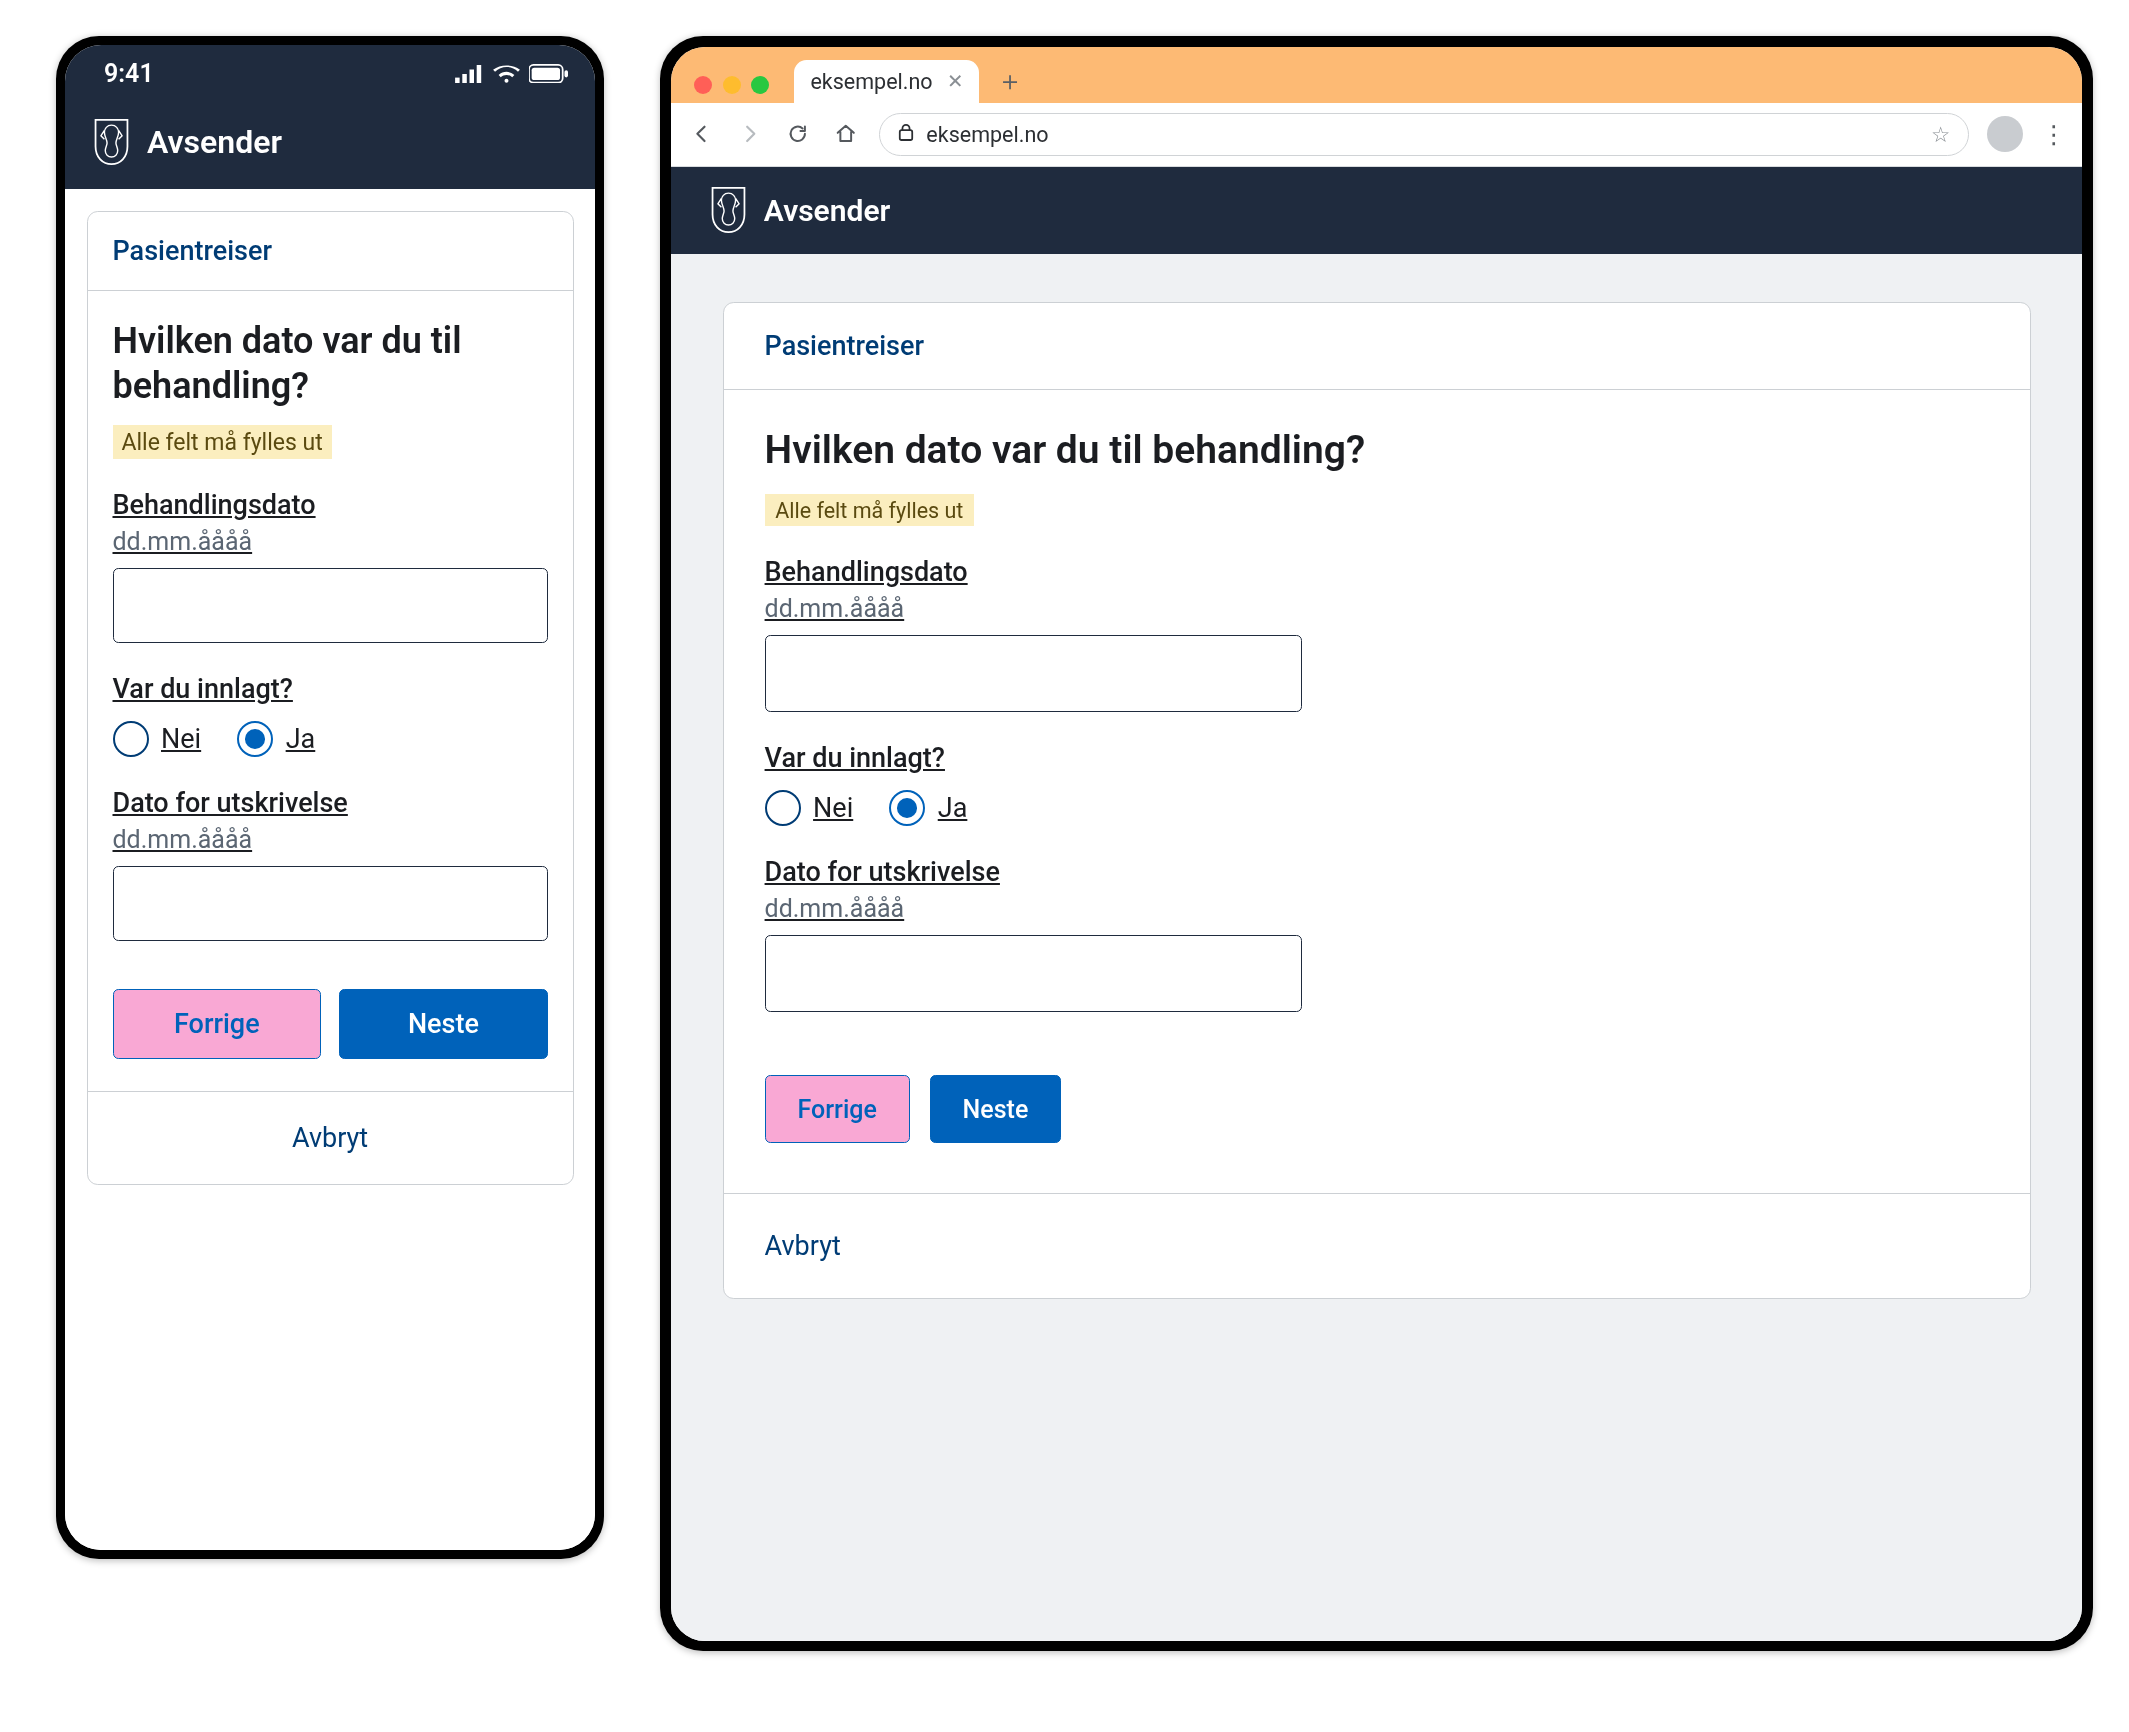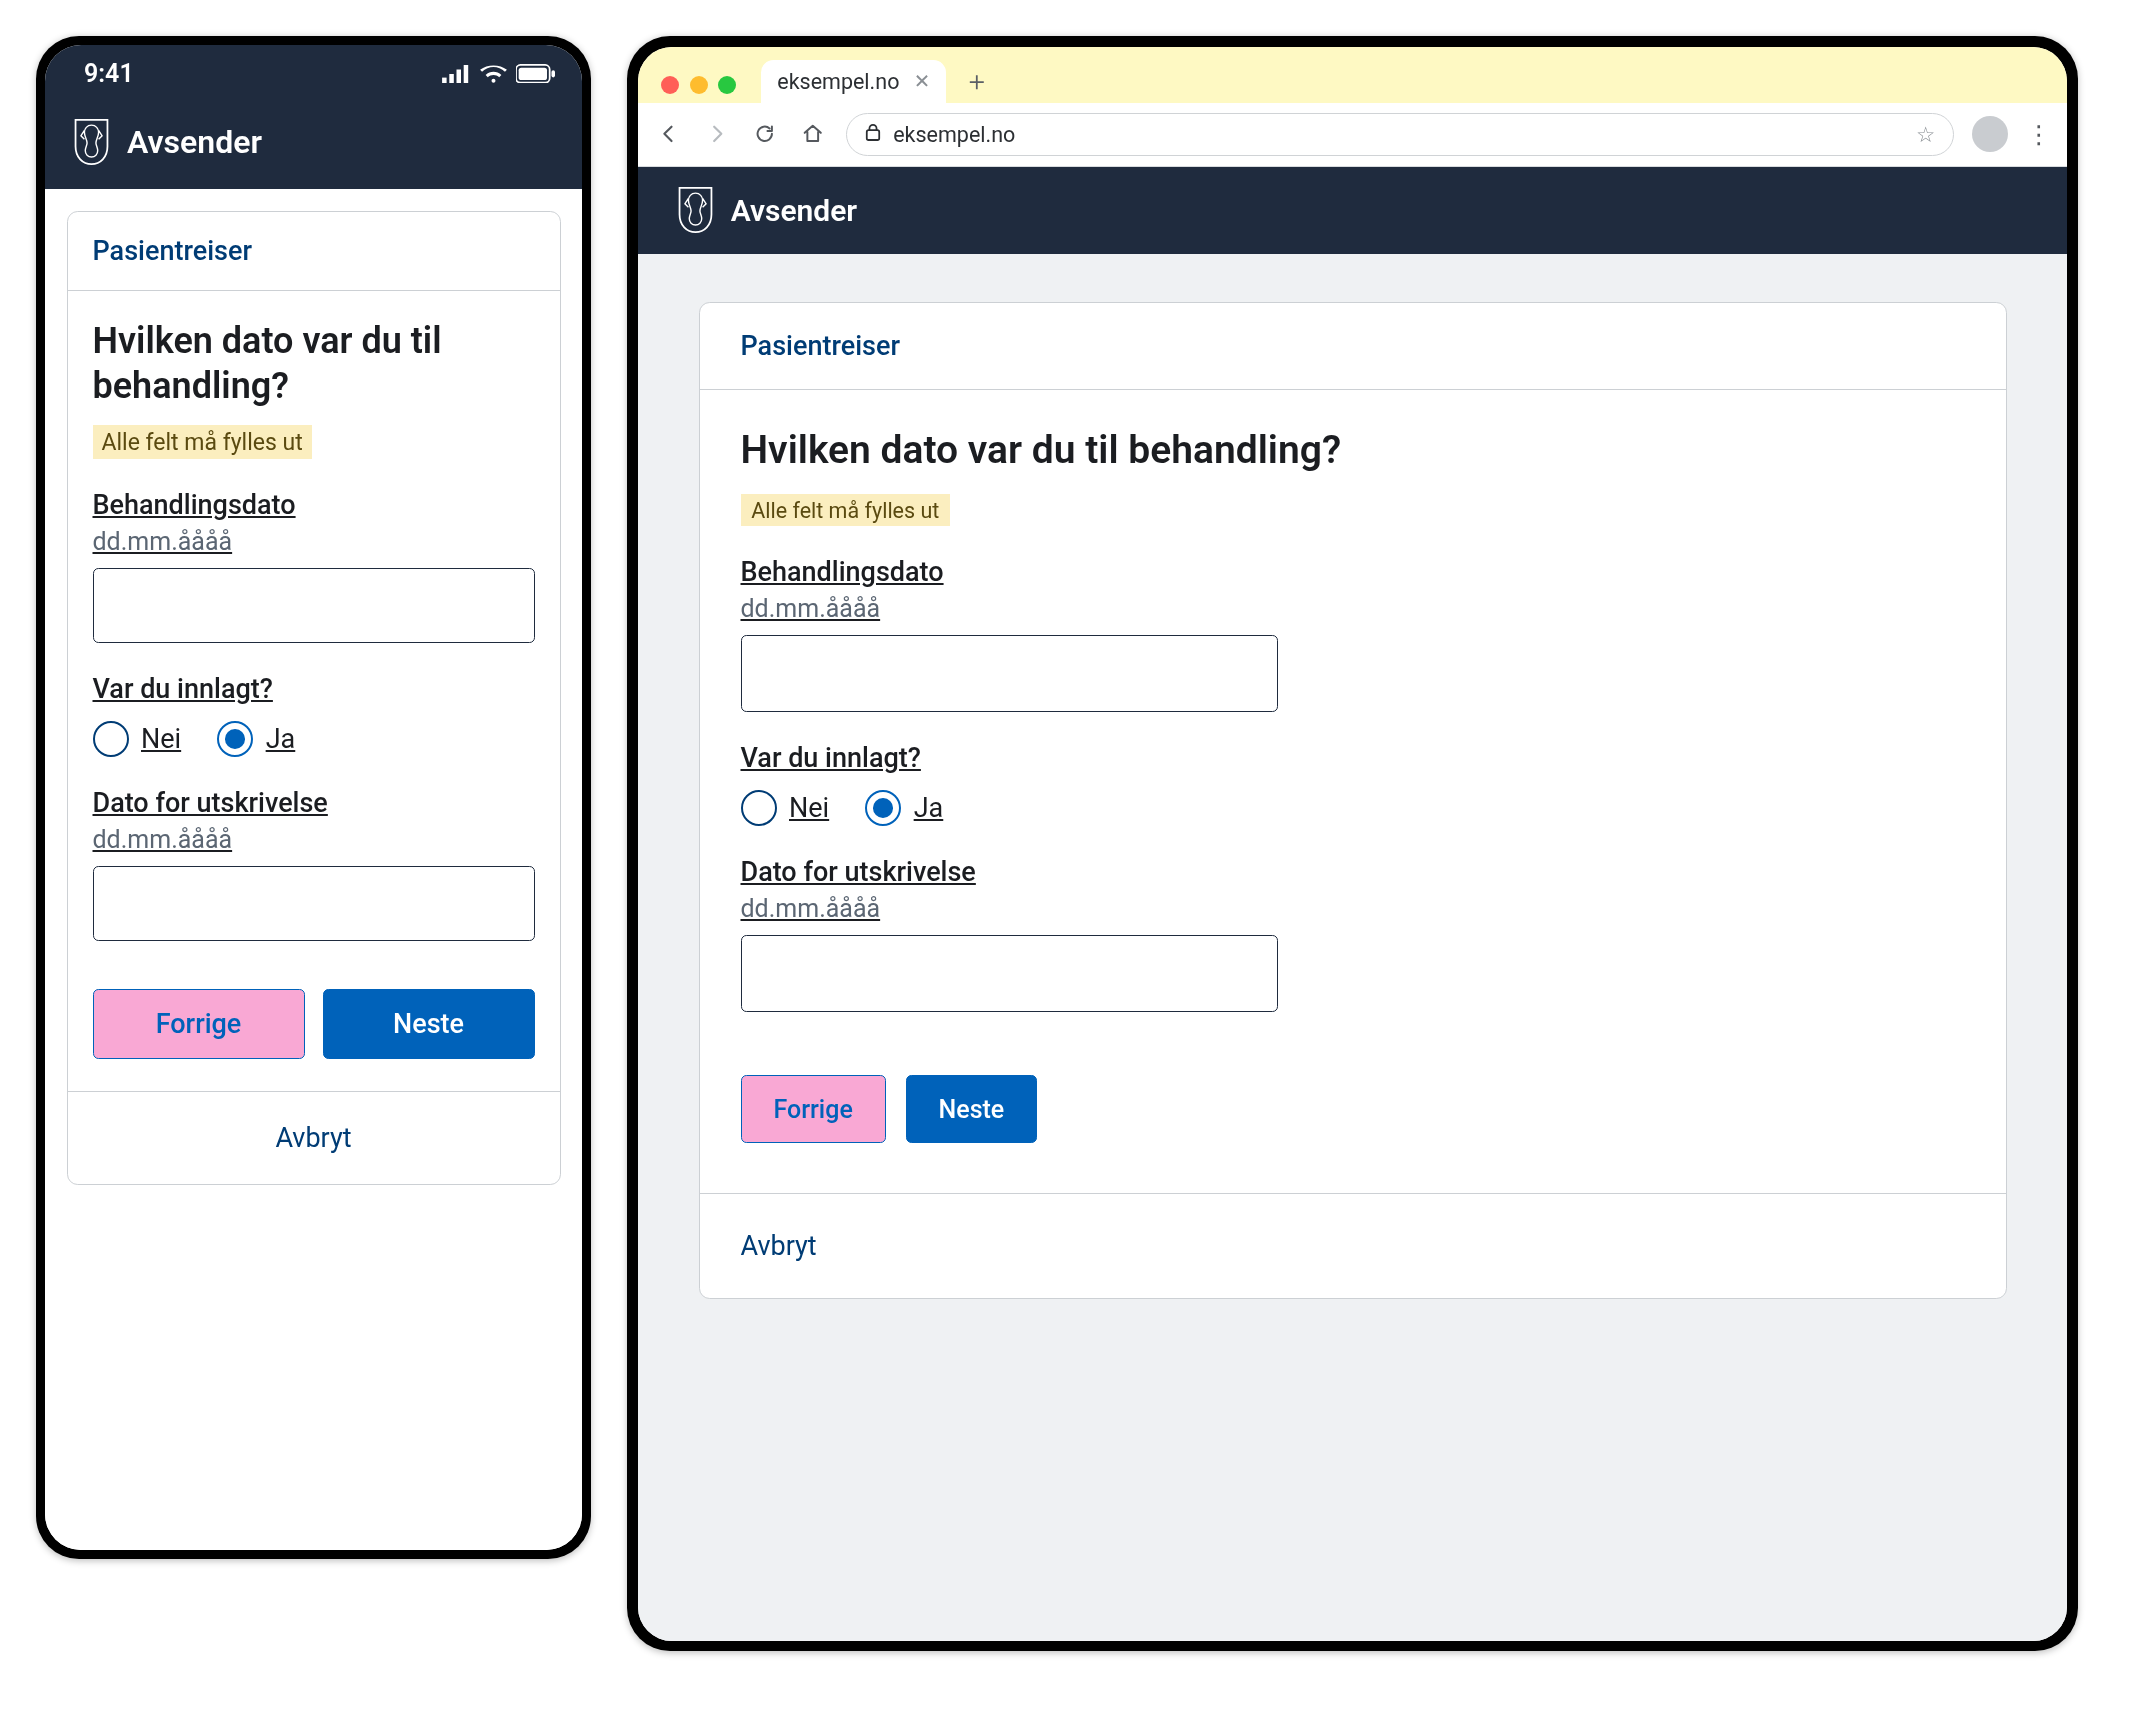--- a/index.html
+++ b/index.html
@@ -13,20 +13,21 @@
     --page-bg:#EFF1F3;
     --card-bg:#FFFFFF;
   }
   *{box-sizing:border-box;}
   body{margin:0;padding:36px;background:#FFFFFF;font-family:-apple-system,BlinkMacSystemFont,"Segoe UI",Roboto,Arial,sans-serif;color:var(--text);}
   .stage{display:flex;gap:36px;align-items:flex-start;}
   
   .device{
     position:relative;border-radius:43px;background:#000;padding:9px;
     box-shadow:0 1.8px 7.2px rgba(0,0,0,.25);
+    margin-left:20px;
   }
   .device .screen{border-radius:36px;overflow:hidden;background:#FFF;}
   
   .phone{width:555px;}
   .phone .screen{height:1505px;display:flex;flex-direction:column;}
   .statusbar{height:57px;background:var(--brand-navy);color:#FFF;display:flex;align-items:center;justify-content:space-between;padding:0 27px 0 39px;font-size:25px;font-weight:600;}
   .status-icons{display:flex;align-items:center;gap:9px;}
   .status-icons svg{display:block;}
   .app-header{background:var(--brand-navy);color:#FFF;display:flex;align-items:center;gap:16px;padding:16px 27px 23px;}
   .app-header .app-title{font-size:32px;font-weight:600;}
@@ -49,21 +50,21 @@
   .radio.selected .dot{display:block;}
   .radio .lbl{font-size:27px;}
   .btn-row{display:flex;gap:18px;margin-top:48px;}
   .btn{flex:1;height:70px;border-radius:5.4px;font-size:27px;font-weight:500;display:flex;align-items:center;justify-content:center;cursor:pointer;}
   .btn.secondary{border:1.8px solid var(--blue);color:var(--blue);background:#f9a8d4;}
   .btn.primary{border:1.8px solid var(--blue);background:var(--blue);color:#FFF;}
   .card-footer{border-top:0.9px solid var(--border);padding:30px 25px;text-align:center;font-size:27px;color:var(--blue-dark);cursor:pointer;}
   
   .tablet{width:1451px;padding:10.7px;}
   .tablet .screen{height:1594px;display:flex;flex-direction:column;border-radius:34px;}
-  .browser-chrome{background:#fef9c3;}
+  .browser-chrome{background:#fdba74;}
   .tab-strip{display:flex;align-items:flex-end;gap:12.5px;padding:12.5px 16px 0 16px;height:56px;}
   .traffic{display:flex;gap:10.7px;align-items:center;margin:0 12.5px 9px 7.2px;}
   .traffic span{width:18px;height:18px;border-radius:50%;}
   .tab{background:#FFF;border-radius:12.5px 12.5px 0 0;padding:9px 16px;display:flex;align-items:center;gap:14.3px;font-size:21.5px;color:#2C2F33;}
   .tab .x{color:#8A8F94;font-size:19.7px;cursor:pointer;}
   .new-tab{width:36px;height:36px;display:flex;align-items:center;justify-content:center;font-size:27px;color:#5A5F65;margin-bottom:3.6px;cursor:pointer;}
   .toolbar{background:#FFF;height:64px;display:flex;align-items:center;padding:0 16px;gap:18px;border-bottom:0.9px solid #D8DBDE;}
   .toolbar .ico{width:30px;height:30px;display:flex;align-items:center;justify-content:center;color:#55595E;cursor:pointer;}
   .toolbar .ico.disabled{color:#B7BBBF;cursor:default;}
   .omni{flex:1;height:43px;border:0.9px solid #D0D3D6;border-radius:21.5px;display:flex;align-items:center;gap:12.5px;padding:0 18px;color:#2C2F33;font-size:21.5px;}

